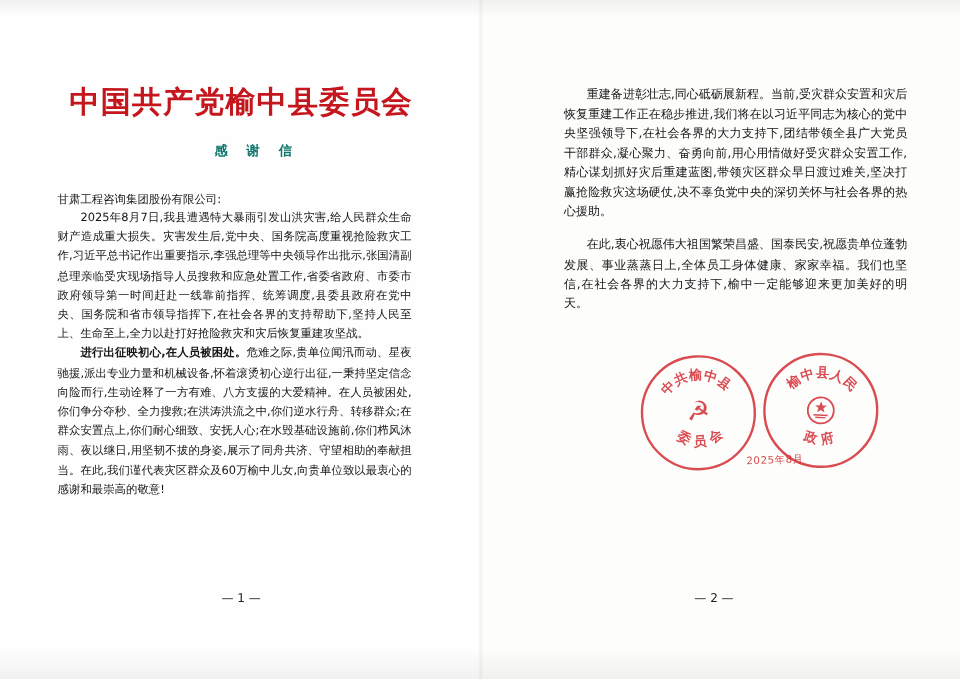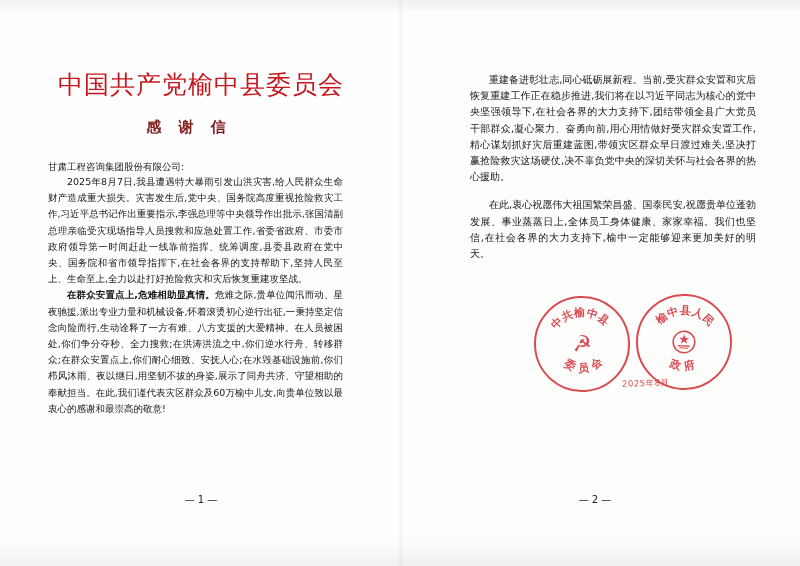--- a/index.html
+++ b/index.html
@@ -47,36 +47,36 @@
 
   
   .letterhead {
     position: absolute;
     left: 46px;
     top: 68px;
     width: 310px;
     text-align: center;
     color: #c4161c;
     font-family: "DejaVu Serif", "Liberation Serif", serif;
-    font-weight: normal;
+    font-weight: bold;
     font-size: 25px;
     letter-spacing: 1px;
     white-space: nowrap;
   }
   .doc-title {
     position: absolute;
-    left: 34px;
+    left: 59px;
     top: 118px;
     width: 310px;
     text-align: center;
     font-family: "DejaVu Serif", "Liberation Serif", serif;
     font-weight: bold;
-    font-size: 15px;
+    font-size: 11px;
     letter-spacing: 6px;
-    color: #7f1d1d;
+    color: #0f766e;
   }
   .salutation {
     position: absolute;
     left: 48px;
     top: 159px;
     width: 310px;
     font-size: 9.5px;
     line-height: 16px;
     color: #151515;
     font-family: "DejaVu Sans", "Liberation Sans", sans-serif;
@@ -192,21 +192,21 @@
   <div class="edge-top"></div>
   <div class="edge-bottom"></div>
 
   <div class="letterhead">中国共产党榆中县委员会</div>
   <div class="doc-title">感 谢 信</div>
   <div class="salutation">甘肃工程咨询集团股份有限公司:</div>
 
   <div class="body-left">
     <p>2025年8月7日,我县遭遇特大暴雨引发山洪灾害,给人民群众生命财产造成重大损失。灾害发生后,党中央、国务院高度重视抢险救灾工作,习近平总书记作出重要指示,李强总理等中央领导作出批示,张国清副总理亲临受灾现场指导人员搜救和应急处置工作,省委省政府、市委市政府领导第一时间赶赴一线靠前指挥、统筹调度,县委县政府在党中央、国务院和省市领导指挥下,在社会各界的支持帮助下,坚持人民至上、生命至上,全力以赴打好抢险救灾和灾后恢复重建攻坚战。</p>
     <p>
-      <span class="bold-seg">在群众安置点上,危难相助显真情。</span><span>危难之际,贵单位闻汛而动、星夜驰援,派出专业力量和机械设备,怀着滚烫初心逆行出征,一秉持坚定信念向险而行,生动诠释了一方有难、八方支援的大爱精神。在人员被困处,你们争分夺秒、全力搜救;在洪涛洪流之中,你们逆水行舟、转移群众;在群众安置点上,你们耐心细致、安抚人心;在水毁基础设施前,你们栉风沐雨、夜以继日,用坚韧不拔的身姿,展示了同舟共济、守望相助的奉献担当。在此,我们谨代表灾区群众及60万榆中儿女,向贵单位致以最衷心的感谢和最崇高的敬意!</span>
+      <span class="bold-seg">进行出征映初心,在人员被困处。</span><span>危难之际,贵单位闻汛而动、星夜驰援,派出专业力量和机械设备,怀着滚烫初心逆行出征,一秉持坚定信念向险而行,生动诠释了一方有难、八方支援的大爱精神。在人员被困处,你们争分夺秒、全力搜救;在洪涛洪流之中,你们逆水行舟、转移群众;在群众安置点上,你们耐心细致、安抚人心;在水毁基础设施前,你们栉风沐雨、夜以继日,用坚韧不拔的身姿,展示了同舟共济、守望相助的奉献担当。在此,我们谨代表灾区群众及60万榆中儿女,向贵单位致以最衷心的感谢和最崇高的敬意!</span>
     </p>
   </div>
 
   <div class="page-no-left">— 1 —</div>
 
   <div class="body-right">
     <p>重建备进彰壮志,同心砥砺展新程。当前,受灾群众安置和灾后恢复重建工作正在稳步推进,我们将在以习近平同志为核心的党中央坚强领导下,在社会各界的大力支持下,团结带领全县广大党员干部群众,凝心聚力、奋勇向前,用心用情做好受灾群众安置工作,精心谋划抓好灾后重建蓝图,带领灾区群众早日渡过难关,坚决打赢抢险救灾这场硬仗,决不辜负党中央的深切关怀与社会各界的热心援助。</p>
     <p>在此,衷心祝愿伟大祖国繁荣昌盛、国泰民安,祝愿贵单位蓬勃发展、事业蒸蒸日上,全体员工身体健康、家家幸福。我们也坚信,在社会各界的大力支持下,榆中一定能够迎来更加美好的明天。</p>
   </div>
 

